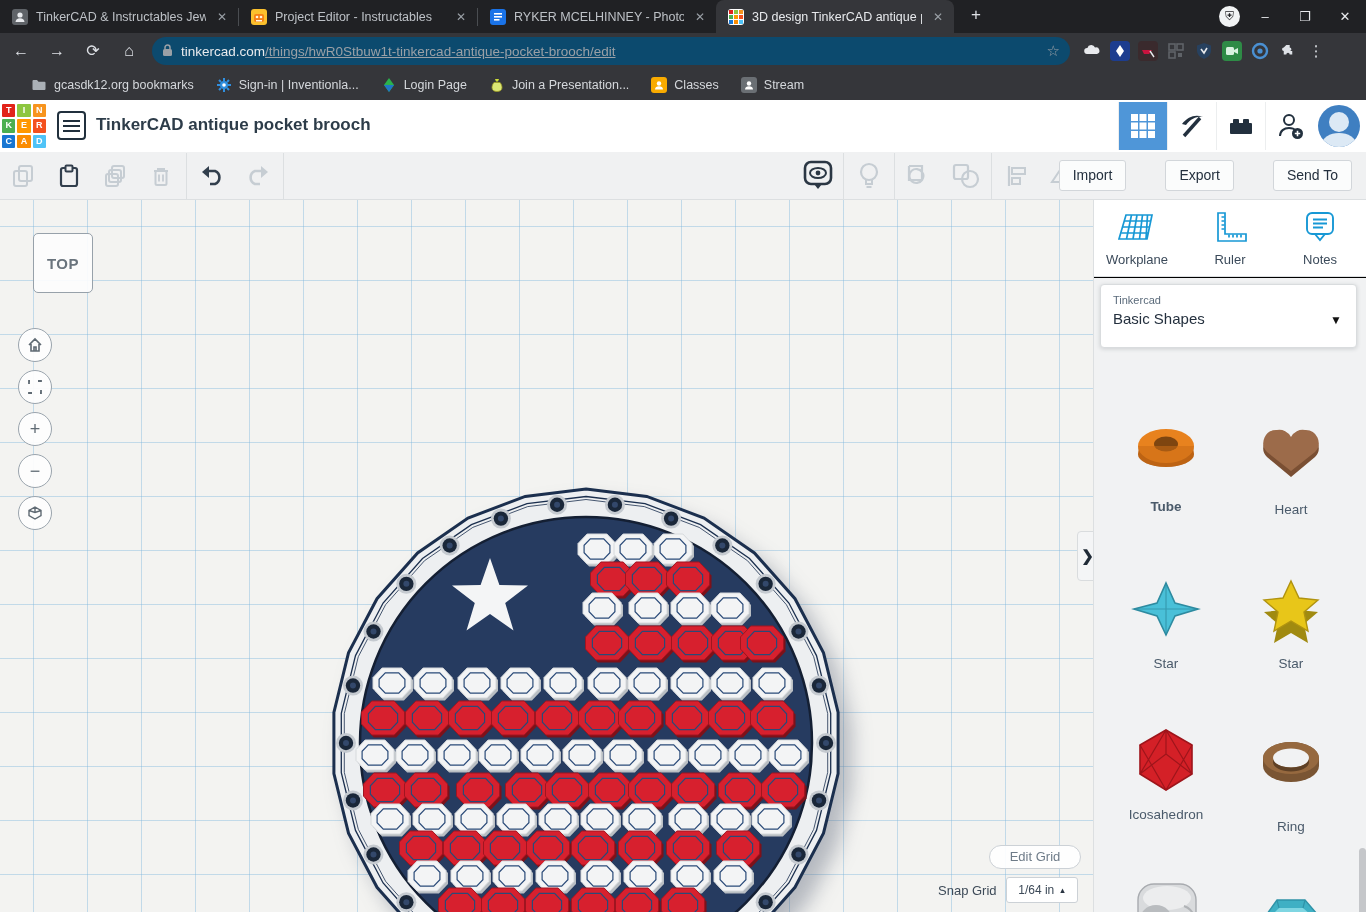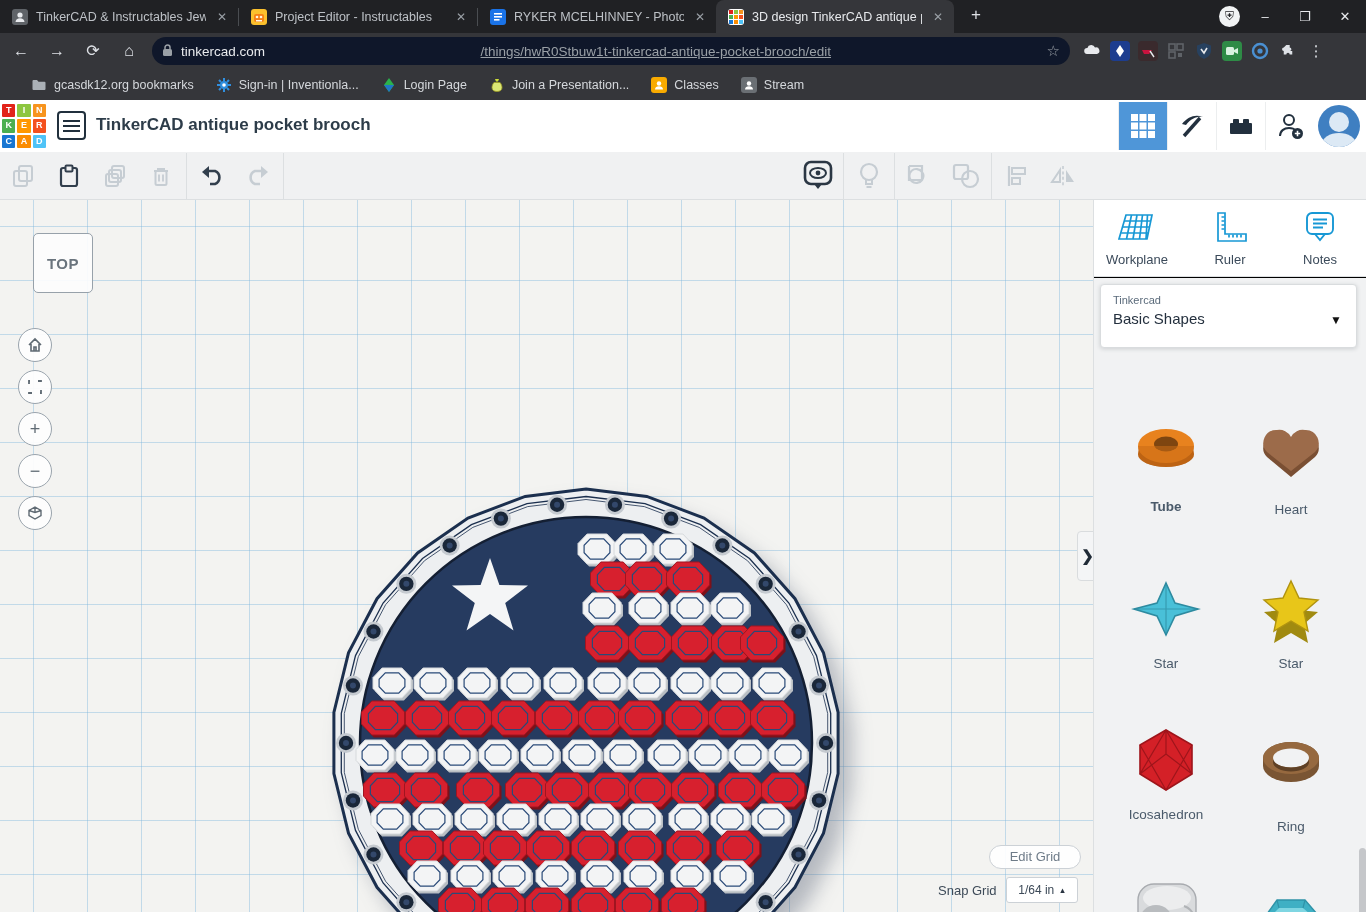--- a/index.html
+++ b/index.html
@@ -23,22 +23,22 @@
     align-items:center; gap:10px; }
   .winbtn { width:30px; height:30px; color:#e8eaed; font-size:13px; text-align:center;
     line-height:30px; }
   .profcircle { width:21px; height:21px; border-radius:50%; background:#f1f3f4;
     color:#202124; font-size:12px; text-align:center; line-height:21px; }
 
   #navbar { position:absolute; left:0; top:33px; width:1366px; height:36px;
     background:#35363a; display:flex; align-items:center; }
   .navic { width:30px; height:30px; margin-left:6px; color:#dee1e6; font-size:16px;
     text-align:center; line-height:30px; border-radius:15px; flex:none; }
-  #urlpill { height:28px; width:918px; margin-left:8px; background:#0f172a;
-    border-radius:14px; display:flex; align-items:center; padding:0 10px; color:#dadce0;text-align:center; }
+  #urlpill { height:28px; width:918px; margin-left:8px; background:#0c4a6e;
+    border-radius:14px; display:flex; align-items:center; padding:0 10px; color:#dadce0; }
   #urlpill .lock { font-size:11px; color:#9aa0a6; margin-right:8px; }
   #urlpill .host { font-size:13.5px; color:#e8eaed; }
   #urlpill .path { font-size:13.5px; color:#9aa0a6; flex:1; white-space:nowrap; overflow:hidden;text-decoration:underline; }
   #urlpill .star { color:#9aa0a6; font-size:15px; }
   .extrow { display:flex; align-items:center; gap:8px; margin-left:12px; }
   .ext { width:20px; height:20px; border-radius:4px; font-size:11px; text-align:center;
     line-height:20px; color:#e8eaed; flex:none; }
 
   #bookmarksbar { position:absolute; left:0; top:69px; width:1366px; height:31px;
     background:#35363a; display:flex; align-items:center; gap:22px; padding-left:31px; }
@@ -458,20 +458,25 @@
     </div>
     <div class="tbtn">
       <svg width="28" height="26">
           <path d="M14 3v20" stroke="#c6cdd3" stroke-width="1.6" stroke-dasharray="3 2.4"></path>
           <path d="M11 7v12L3 19z" fill="none" stroke="#c6cdd3" stroke-width="2"></path>
           <path d="M17 7v12l8 0z" fill="#c6cdd3"></path>
         </svg>
     </div>
   </div>
 
+  <div class="panelbtns">
+    <div class="pbtn">Import</div>
+    <div class="pbtn">Export</div>
+    <div class="pbtn">Send To</div>
+  </div>
 </div>
 
 <div id="main">
   <div id="canvas">
     <svg id="broochsvg" width="1093" height="712">
         <g filter="drop-shadow(12px 14px 10px rgba(80,90,110,.38))">
           <polygon points="586.0,289.0 646.8,296.4 704.0,318.1 754.4,352.9 795.0,398.7 823.5,452.9 838.1,512.4 838.1,573.6 823.5,633.1 795.0,687.3 754.4,733.1 704.0,767.9 646.8,789.6 586.0,797.0 525.2,789.6 468.0,767.9 417.6,733.1 377.0,687.3 348.5,633.1 333.9,573.6 333.9,512.4 348.5,452.9 377.0,398.7 417.6,352.9 468.0,318.1 525.2,296.4" fill="#edeff1" stroke="#1b2f4e" stroke-width="3"></polygon>
           <polygon points="586.0,296.5 645.0,303.7 700.6,324.7 749.5,358.5 788.9,403.0 816.5,455.6 830.7,513.3 830.7,572.7 816.5,630.4 788.9,683.0 749.5,727.5 700.6,761.3 645.0,782.3 586.0,789.5 527.0,782.3 471.4,761.3 422.5,727.5 383.1,683.0 355.5,630.4 341.3,572.7 341.3,513.3 355.5,455.6 383.1,403.0 422.5,358.5 471.4,324.7 527.0,303.7" fill="none" stroke="#1b2f4e" stroke-width="1.3"></polygon>
           <polygon points="586.0,299.5 644.3,306.6 699.2,327.4 747.5,360.7 786.4,404.7 813.7,456.7 827.7,513.6 827.7,572.4 813.7,629.3 786.4,681.3 747.5,725.3 699.2,758.6 644.3,779.4 586.0,786.5 527.7,779.4 472.8,758.6 424.5,725.3 385.6,681.3 358.3,629.3 344.3,572.4 344.3,513.6 358.3,456.7 385.6,404.7 424.5,360.7 472.8,327.4 527.7,306.6" fill="none" stroke="#1b2f4e" stroke-width="0.8"></polygon>
           <circle cx="586" cy="543" r="226" fill="#263b60" stroke="#141f33" stroke-width="2.5"></circle>

